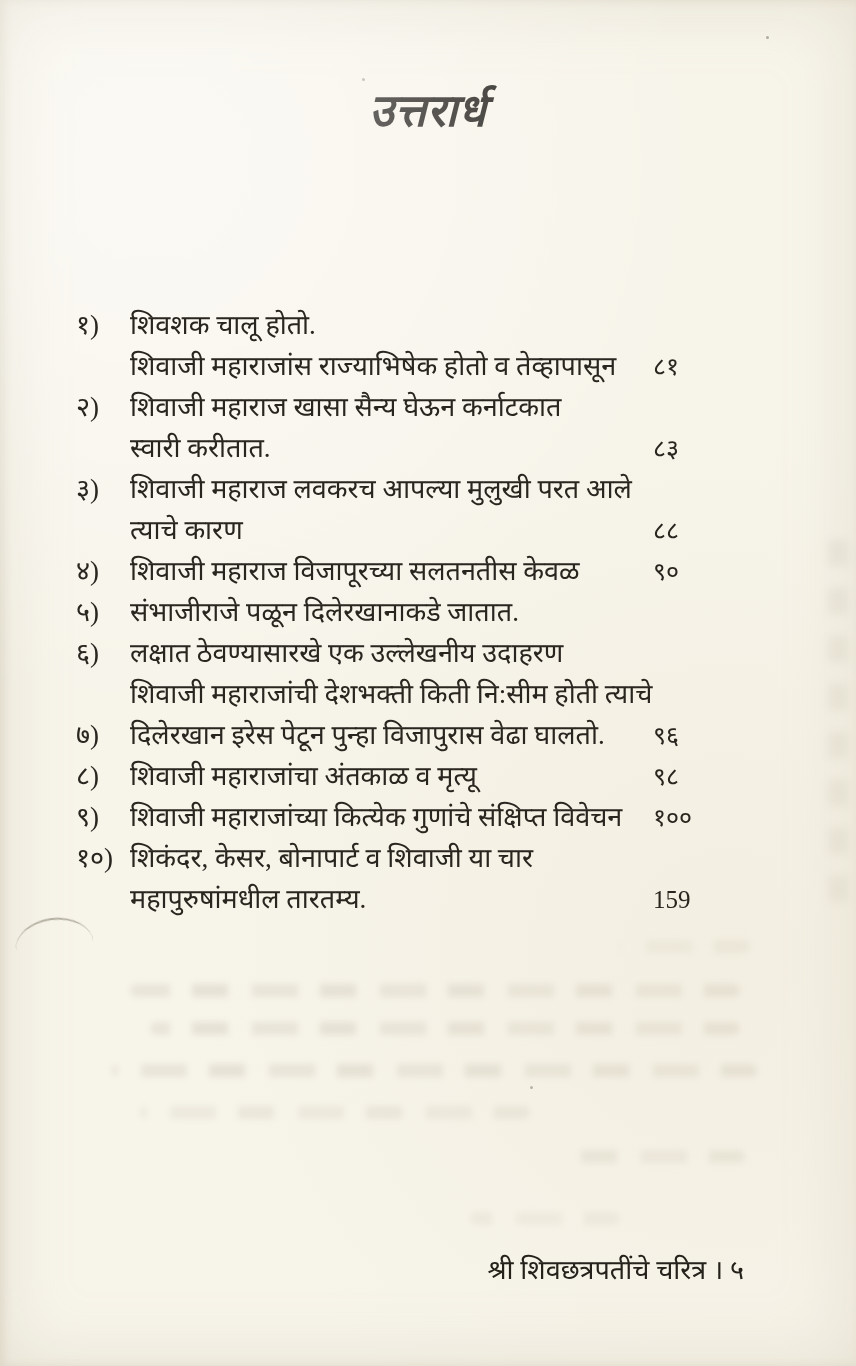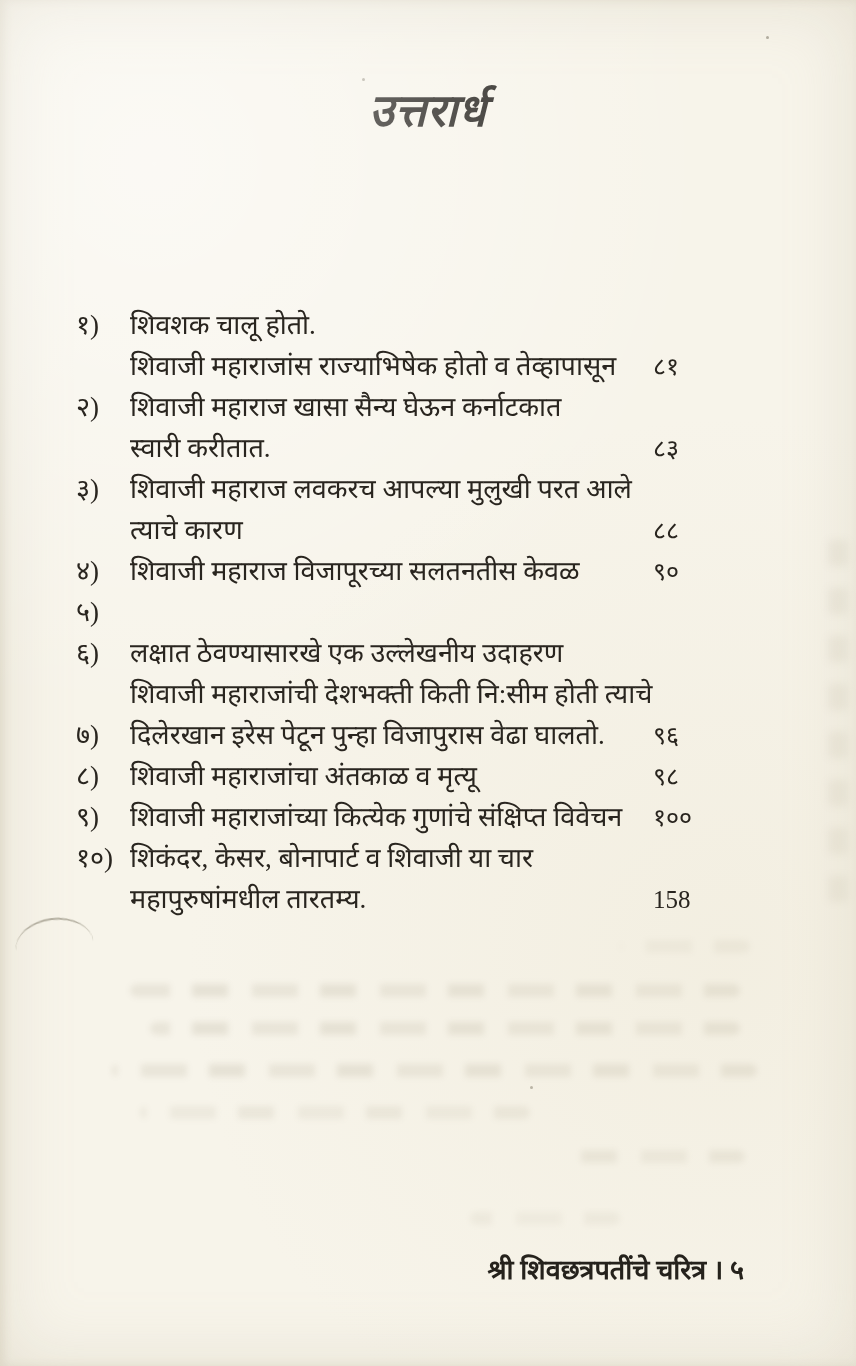--- a/index.html
+++ b/index.html
@@ -62,21 +62,21 @@
     font-size: 25px;
     line-height: 41px;
     white-space: nowrap;
   }
   .page-footer {
     position: absolute;
     top: 1250px;
     right: 112px;
     font-size: 27px;
     line-height: 40px;
-    font-weight: 700;
+    font-weight: 400;
     color: #25221c;
     z-index: 2;
   }
   
   .ghost {
     position: absolute;
     height: 13px;
     border-radius: 7px;
     background: repeating-linear-gradient(90deg,
       rgba(146,136,110,0.55) 0 36px, transparent 36px 58px,
@@ -145,20 +145,23 @@
   <div class="toc-item">
     <div class="toc-num">४)</div>
     <div class="toc-lines">
           <span class="toc-line">शिवाजी महाराज विजापूरच्या सलतनतीस केवळ</span>
         </div>
     <div class="toc-page">९०</div>
   </div>
 
   <div class="toc-item">
     <div class="toc-num">५)</div>
+    <div class="toc-lines">
+          <span class="toc-line">संभाजीराजे पळून दिलेरखानाकडे जातात.</span>
+        </div>
   </div>
 
   <div class="toc-item">
     <div class="toc-num">६)</div>
     <div class="toc-lines">
           <span class="toc-line">लक्षात ठेवण्यासारखे एक उल्लेखनीय उदाहरण</span>
           <span class="toc-line">शिवाजी महाराजांची देशभक्ती किती नि:सीम होती त्याचे</span>
         </div>
   </div>
 
@@ -185,21 +188,21 @@
         </div>
     <div class="toc-page">१००</div>
   </div>
 
   <div class="toc-item">
     <div class="toc-num">१०)</div>
     <div class="toc-lines">
           <span class="toc-line">शिकंदर, केसर, बोनापार्ट व शिवाजी या चार</span>
           <span class="toc-line">महापुरुषांमधील तारतम्य.</span>
         </div>
-    <div class="toc-page">158</div>
+    <div class="toc-page">159</div>
   </div>
 </div>
 
   <div class="page-footer">श्री शिवछत्रपतींचे चरित्र । ५</div>
 
   <div class="ghost" style="left:130px; top:984px;  width:610px;"></div>
   <div class="ghost" style="left:150px; top:1022px; width:590px;"></div>
   <div class="ghost" style="left:112px; top:1064px; width:645px;"></div>
   <div class="ghost" style="left:140px; top:1106px; width:390px; opacity:0.22;"></div>
   <div class="ghost" style="left:560px; top:1150px; width:185px; opacity:0.24;"></div>

